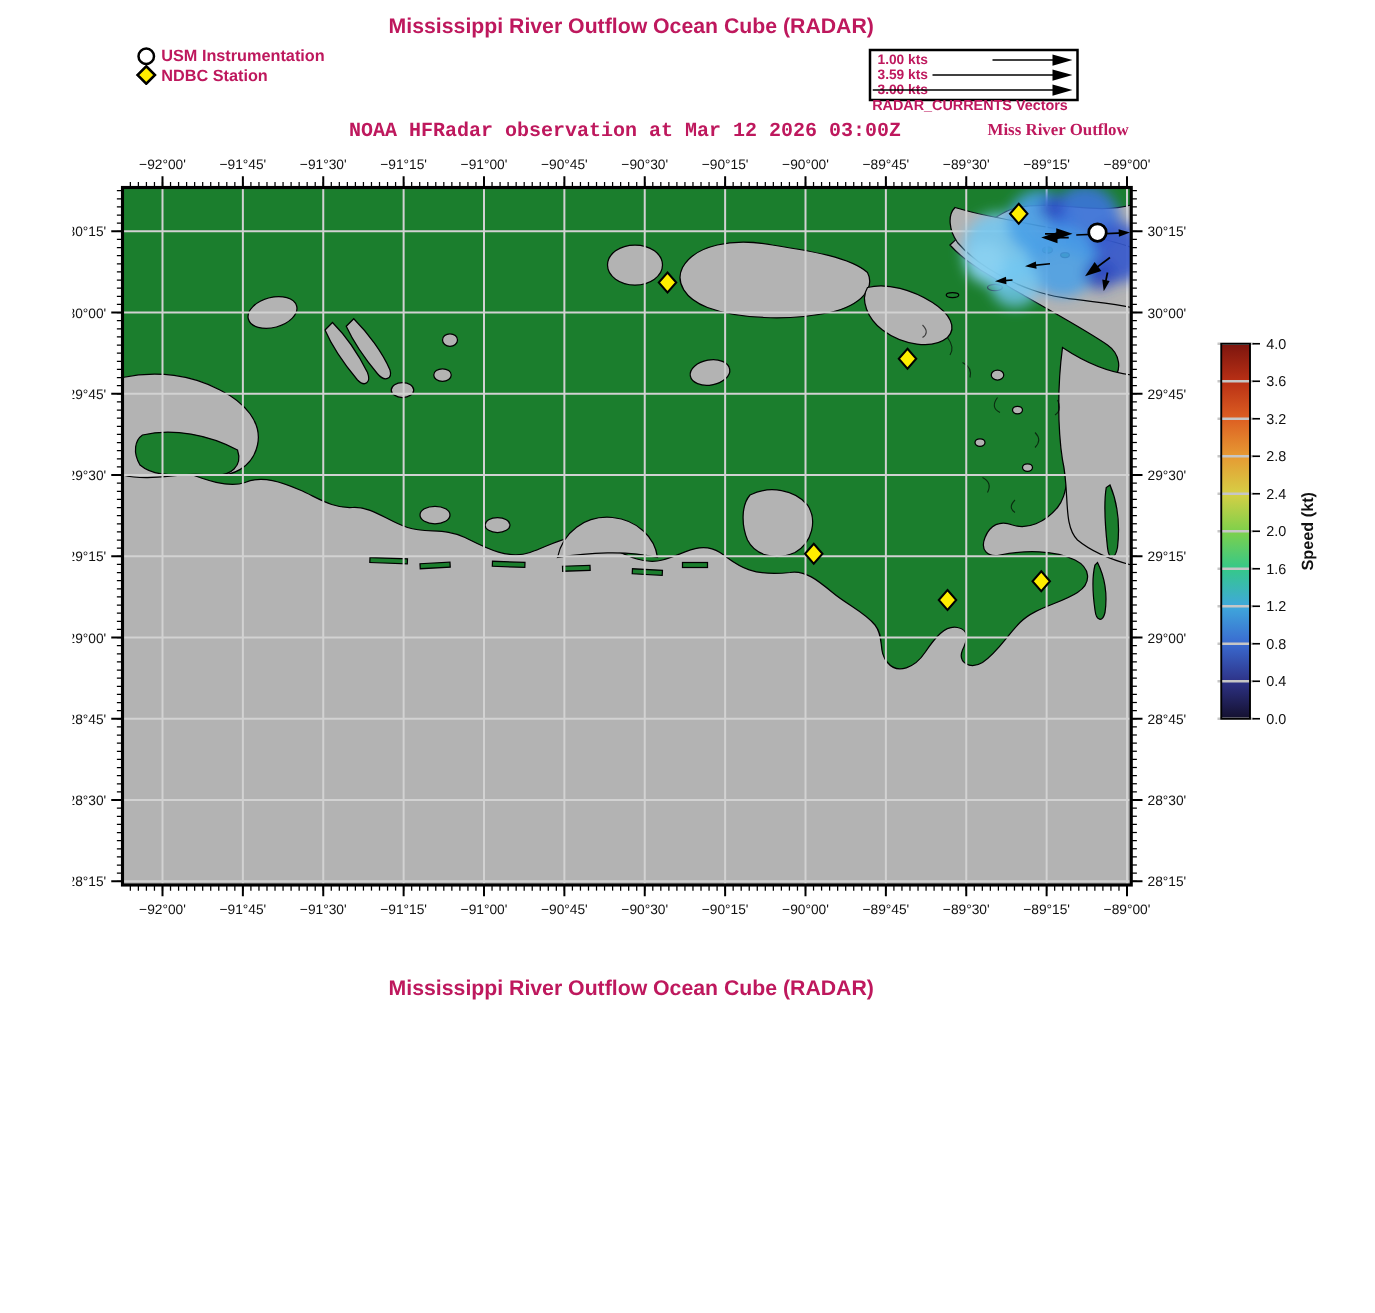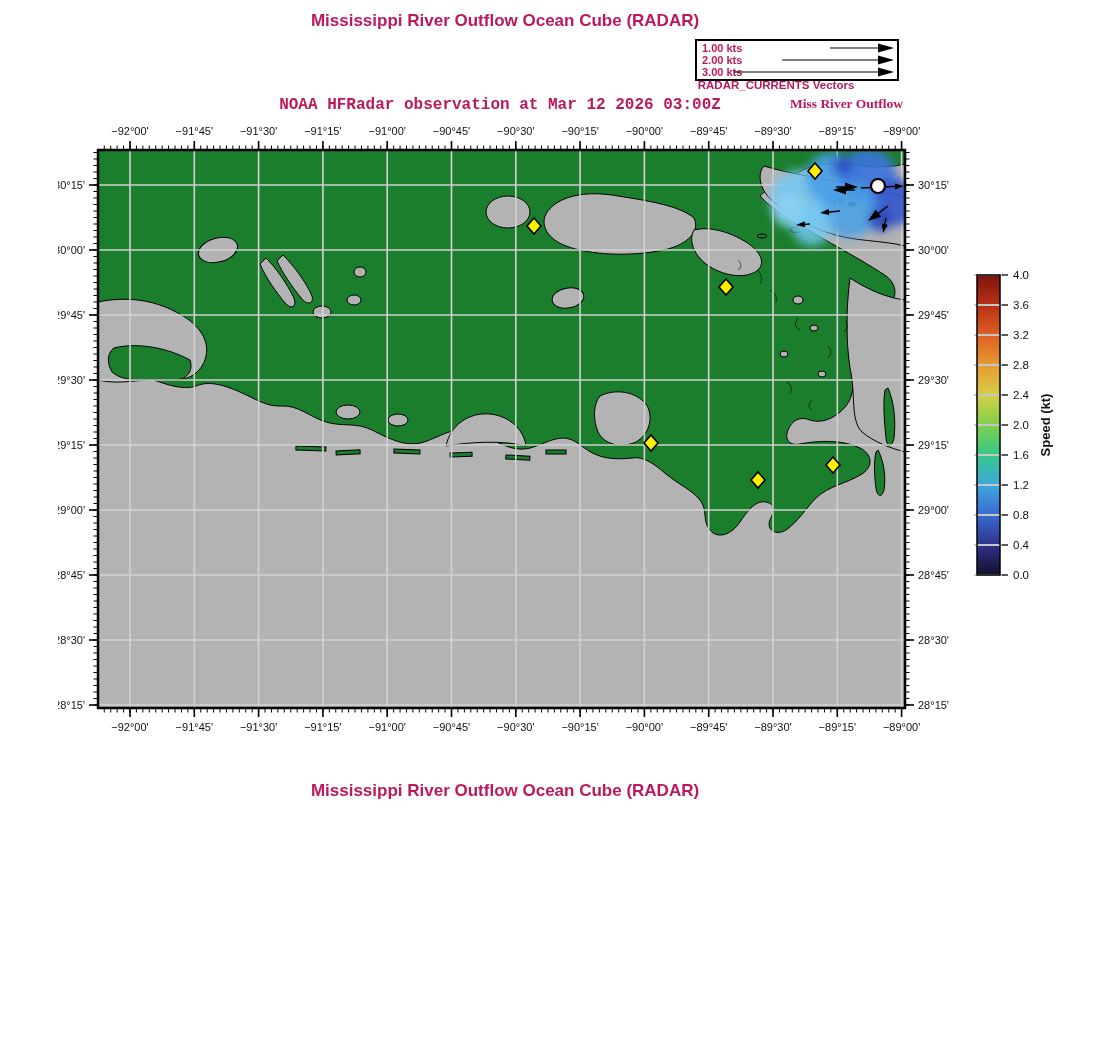--- a/index.html
+++ b/index.html
@@ -9,51 +9,65 @@
   #title-top{top:11px;left:0;width:1010px;text-align:center;font-size:17px;font-weight:bold;}
   #title-bottom{top:781px;left:0;width:1010px;text-align:center;font-size:17px;font-weight:bold;}
   #subtitle{top:96px;left:0;width:1000px;text-align:center;font-size:16px;font-weight:bold;
             font-family:Liberation Mono, monospace;}
   
   #marker-legend{top:36px;left:108px;}
   .ml-row{display:flex;align-items:center;height:16px;}
   .ml-row svg{margin-right:3px;}
   .ml-label{font-size:13px;font-weight:bold;white-space:nowrap;}
   
-  #vector-legend{top:39px;left:695px;width:204px;height:42px;border:2px solid #000;
+  #vector-legend{top:39px;left:695px;width:168px;height:42px;border:2px solid #000;
                  box-sizing:border-box;background:#fff;padding-top:1px;}
   .vl-row{position:relative;height:12px;}
   .vl-label{position:absolute;left:5px;top:0;font-size:11px;font-weight:bold;line-height:12px;}
   .vl-row svg{position:absolute;right:3px;top:1px;}
   #vl-caption{top:79px;left:676px;width:200px;text-align:center;font-size:11.5px;font-weight:bold;}
   #vl-region{top:96px;left:758px;width:145px;text-align:right;font-size:13.5px;font-weight:bold;
              font-family:"Liberation Serif",serif;}
   #map-svg{position:absolute;left:58px;top:120px;}
   #map-svg text{font-family:"Liberation Sans",sans-serif;fill:#111;}
 </style>
 </head>
 <body>
 <div class="page">
 
 <div class="abs" id="title-top">Mississippi River Outflow Ocean Cube (RADAR)</div>
 <div class="abs" id="subtitle">NOAA HFRadar observation at Mar 12 2026 03:00Z</div>
 <div class="abs" id="title-bottom">Mississippi River Outflow Ocean Cube (RADAR)</div>
 
+<div class="abs" id="marker-legend">
+  <div class="ml-row">
+    <svg width="18" height="16">
+      <circle cx="9" cy="9" r="6.2" fill="#ffffff" stroke="#000" stroke-width="2"></circle>
+    </svg>
+    <span class="ml-label">USM Instrumentation</span>
+  </div>
+  <div class="ml-row">
+    <svg width="18" height="16">
+      <path d="M9,1 L16,8 L9,15 L2,8 Z" fill="#ffee00" stroke="#000" stroke-width="2"></path>
+    </svg>
+    <span class="ml-label">NDBC Station</span>
+  </div>
+</div>
 
 <div class="abs" id="vector-legend">
   <div id="vl-rows">
         <div class="vl-row">
           <span class="vl-label">1.00 kts</span>
           <svg width="160" height="10">
             <line x1="96" y1="5" x2="146" y2="5" stroke="#000" stroke-width="1.2"></line>
             <polygon points="144,0.5 160,5 144,9.5" fill="#000"></polygon>
           </svg>
         </div>
         <div class="vl-row">
-          <span class="vl-label">2.00 kts</span>
+          <span class="vl-label">3.59 kts</span>
           <svg width="160" height="10">
             <line x1="48" y1="5" x2="146" y2="5" stroke="#000" stroke-width="1.2"></line>
             <polygon points="144,0.5 160,5 144,9.5" fill="#000"></polygon>
           </svg>
         </div>
         <div class="vl-row">
           <span class="vl-label">3.00 kts</span>
           <svg width="160" height="10">
             <line x1="0" y1="5" x2="146" y2="5" stroke="#000" stroke-width="1.2"></line>
             <polygon points="144,0.5 160,5 144,9.5" fill="#000"></polygon>

